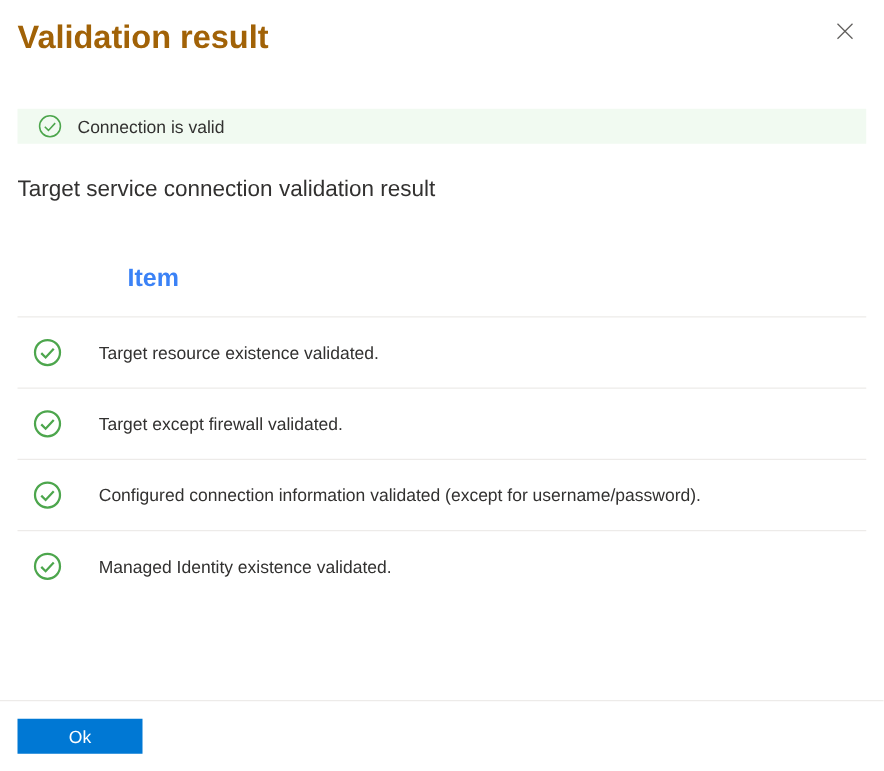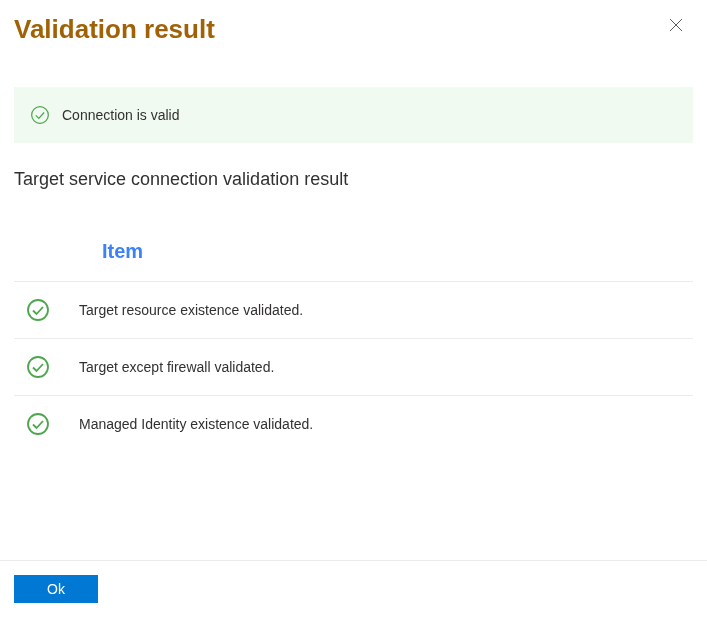--- a/index.html
+++ b/index.html
@@ -32,21 +32,21 @@
       cursor: pointer;
       padding: 4px;
       color: #605e5c;
       display: flex;
       align-items: center;
       justify-content: center;
     }
     .status-banner {
       margin: 42px 14px 0 14px;
       background: #f1faf1;
-      padding: 18px 16px;
+      padding: 4px 16px;
       display: flex;
       align-items: center;
       gap: 12px;
       text-align: right;
     }
     .status-text {
       font-size: 14px;
       color: #323130;
     }
     .section-title {
@@ -89,21 +89,21 @@
       border-top: 1px solid #edebe9;
       padding: 14px;
     }
     .ok-btn {
       background: #0078d4;
       color: #ffffff;
       border: none;
       font-size: 14px;
       font-weight: 400;
       padding: 6px 0;
-      width: 84px;
+      width: 100px;
       cursor: pointer;
       text-align: center;
     }
     .check-svg {
       display: block;
     }
   </style>
 </head>
 <body>
 
@@ -147,20 +147,29 @@
   <div class="row">
     <span class="row-icon">
       <svg class="check-svg" width="24" height="24" viewBox="0 0 24 24">
         <circle cx="12" cy="12" r="10" fill="none" stroke="#4da64d" stroke-width="1.8"></circle>
         <path d="M7 12.5 L10.5 16 L17 9" fill="none" stroke="#4da64d" stroke-width="1.8"></path>
       </svg>
     </span>
     <span class="row-text">Target except firewall validated.</span>
   </div>
 
+  <div class="row">
+    <span class="row-icon">
+      <svg class="check-svg" width="24" height="24" viewBox="0 0 24 24">
+        <circle cx="12" cy="12" r="10" fill="none" stroke="#4da64d" stroke-width="1.8"></circle>
+        <path d="M7 12.5 L10.5 16 L17 9" fill="none" stroke="#4da64d" stroke-width="1.8"></path>
+      </svg>
+    </span>
+    <span class="row-text">Configured connection information validated (except for username/password).</span>
+  </div>
 
   <div class="row">
     <span class="row-icon">
       <svg class="check-svg" width="24" height="24" viewBox="0 0 24 24">
         <circle cx="12" cy="12" r="10" fill="none" stroke="#4da64d" stroke-width="1.8"></circle>
         <path d="M7 12.5 L10.5 16 L17 9" fill="none" stroke="#4da64d" stroke-width="1.8"></path>
       </svg>
     </span>
     <span class="row-text">Managed Identity existence validated.</span>
   </div>

